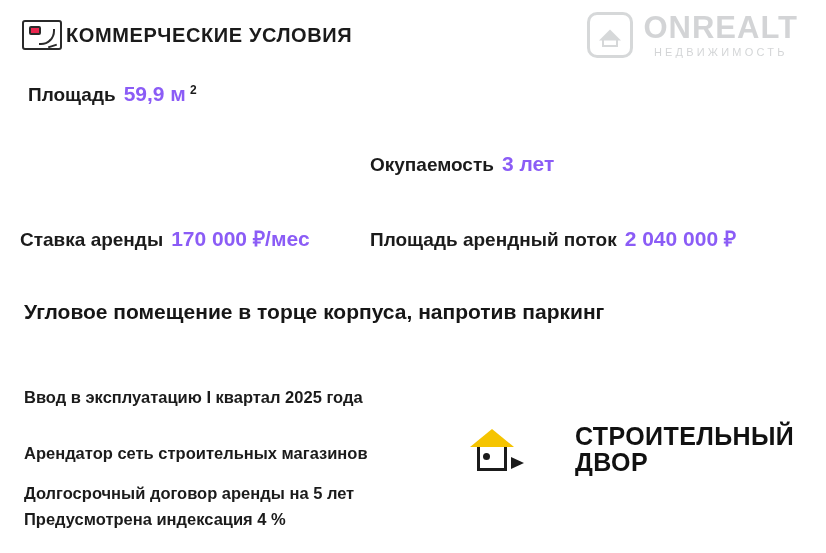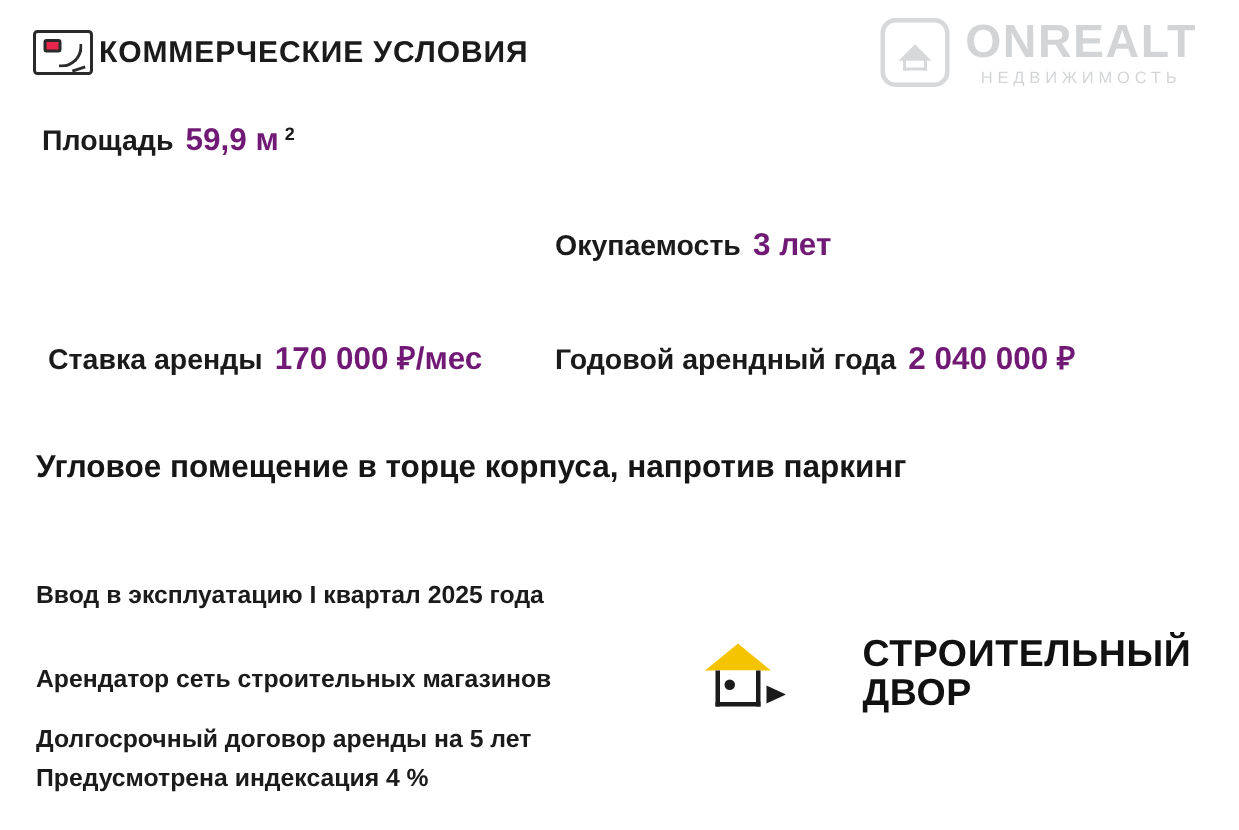--- a/index.html
+++ b/index.html
@@ -146,36 +146,36 @@
     white-space: nowrap;
   }
   .lbl {
     font-size: 19px;
     font-weight: bold;
     color: #1b1b1b;
   }
   .val {
     font-size: 21px;
     font-weight: bold;
-    color: #701a75;
+    color: #8b5cf6;
     margin-left: 8px;
   }
   .sup {
     font-size: 12px;
     font-weight: bold;
     vertical-align: super;
     margin-left: 4px;
     position: relative;
     top: -7px;
   }
 
   #area-row      { left: 28px; top: 82px; }
   #price-row     { left: 24px; top: 152px; }
   #payback-row   { left: 370px; top: 152px; }
-  #rent-row      { left: 32px; top: 224px; }
+  #rent-row      { left: 20px; top: 224px; }
   #flow-row      { left: 370px; top: 224px; }
 
   .highlight {
     position: absolute;
     left: 24px;
     top: 300px;
     font-size: 21px;
     font-weight: bold;
     color: #161616;
     white-space: nowrap;
@@ -302,21 +302,21 @@
     <span class="lbl">Окупаемость</span>
     <span class="val">3 лет</span>
   </div>
 
   <div class="row" id="rent-row">
     <span class="lbl">Ставка аренды</span>
     <span class="val">170 000 ₽/мес</span>
   </div>
 
   <div class="row" id="flow-row">
-    <span class="lbl">Годовой арендный года</span>
+    <span class="lbl">Площадь арендный поток</span>
     <span class="val">2 040 000 ₽</span>
   </div>
 
   <div class="highlight">Угловое помещение в торце корпуса, напротив паркинг</div>
 
   <div class="note" id="note-commissioning">Ввод в эксплуатацию I квартал 2025 года</div>
   <div class="note" id="note-tenant">Арендатор сеть строительных магазинов</div>
   <div class="note" id="note-contract">Долгосрочный договор аренды на 5 лет</div>
   <div class="note" id="note-indexation">Предусмотрена индексация 4 %</div>
 

